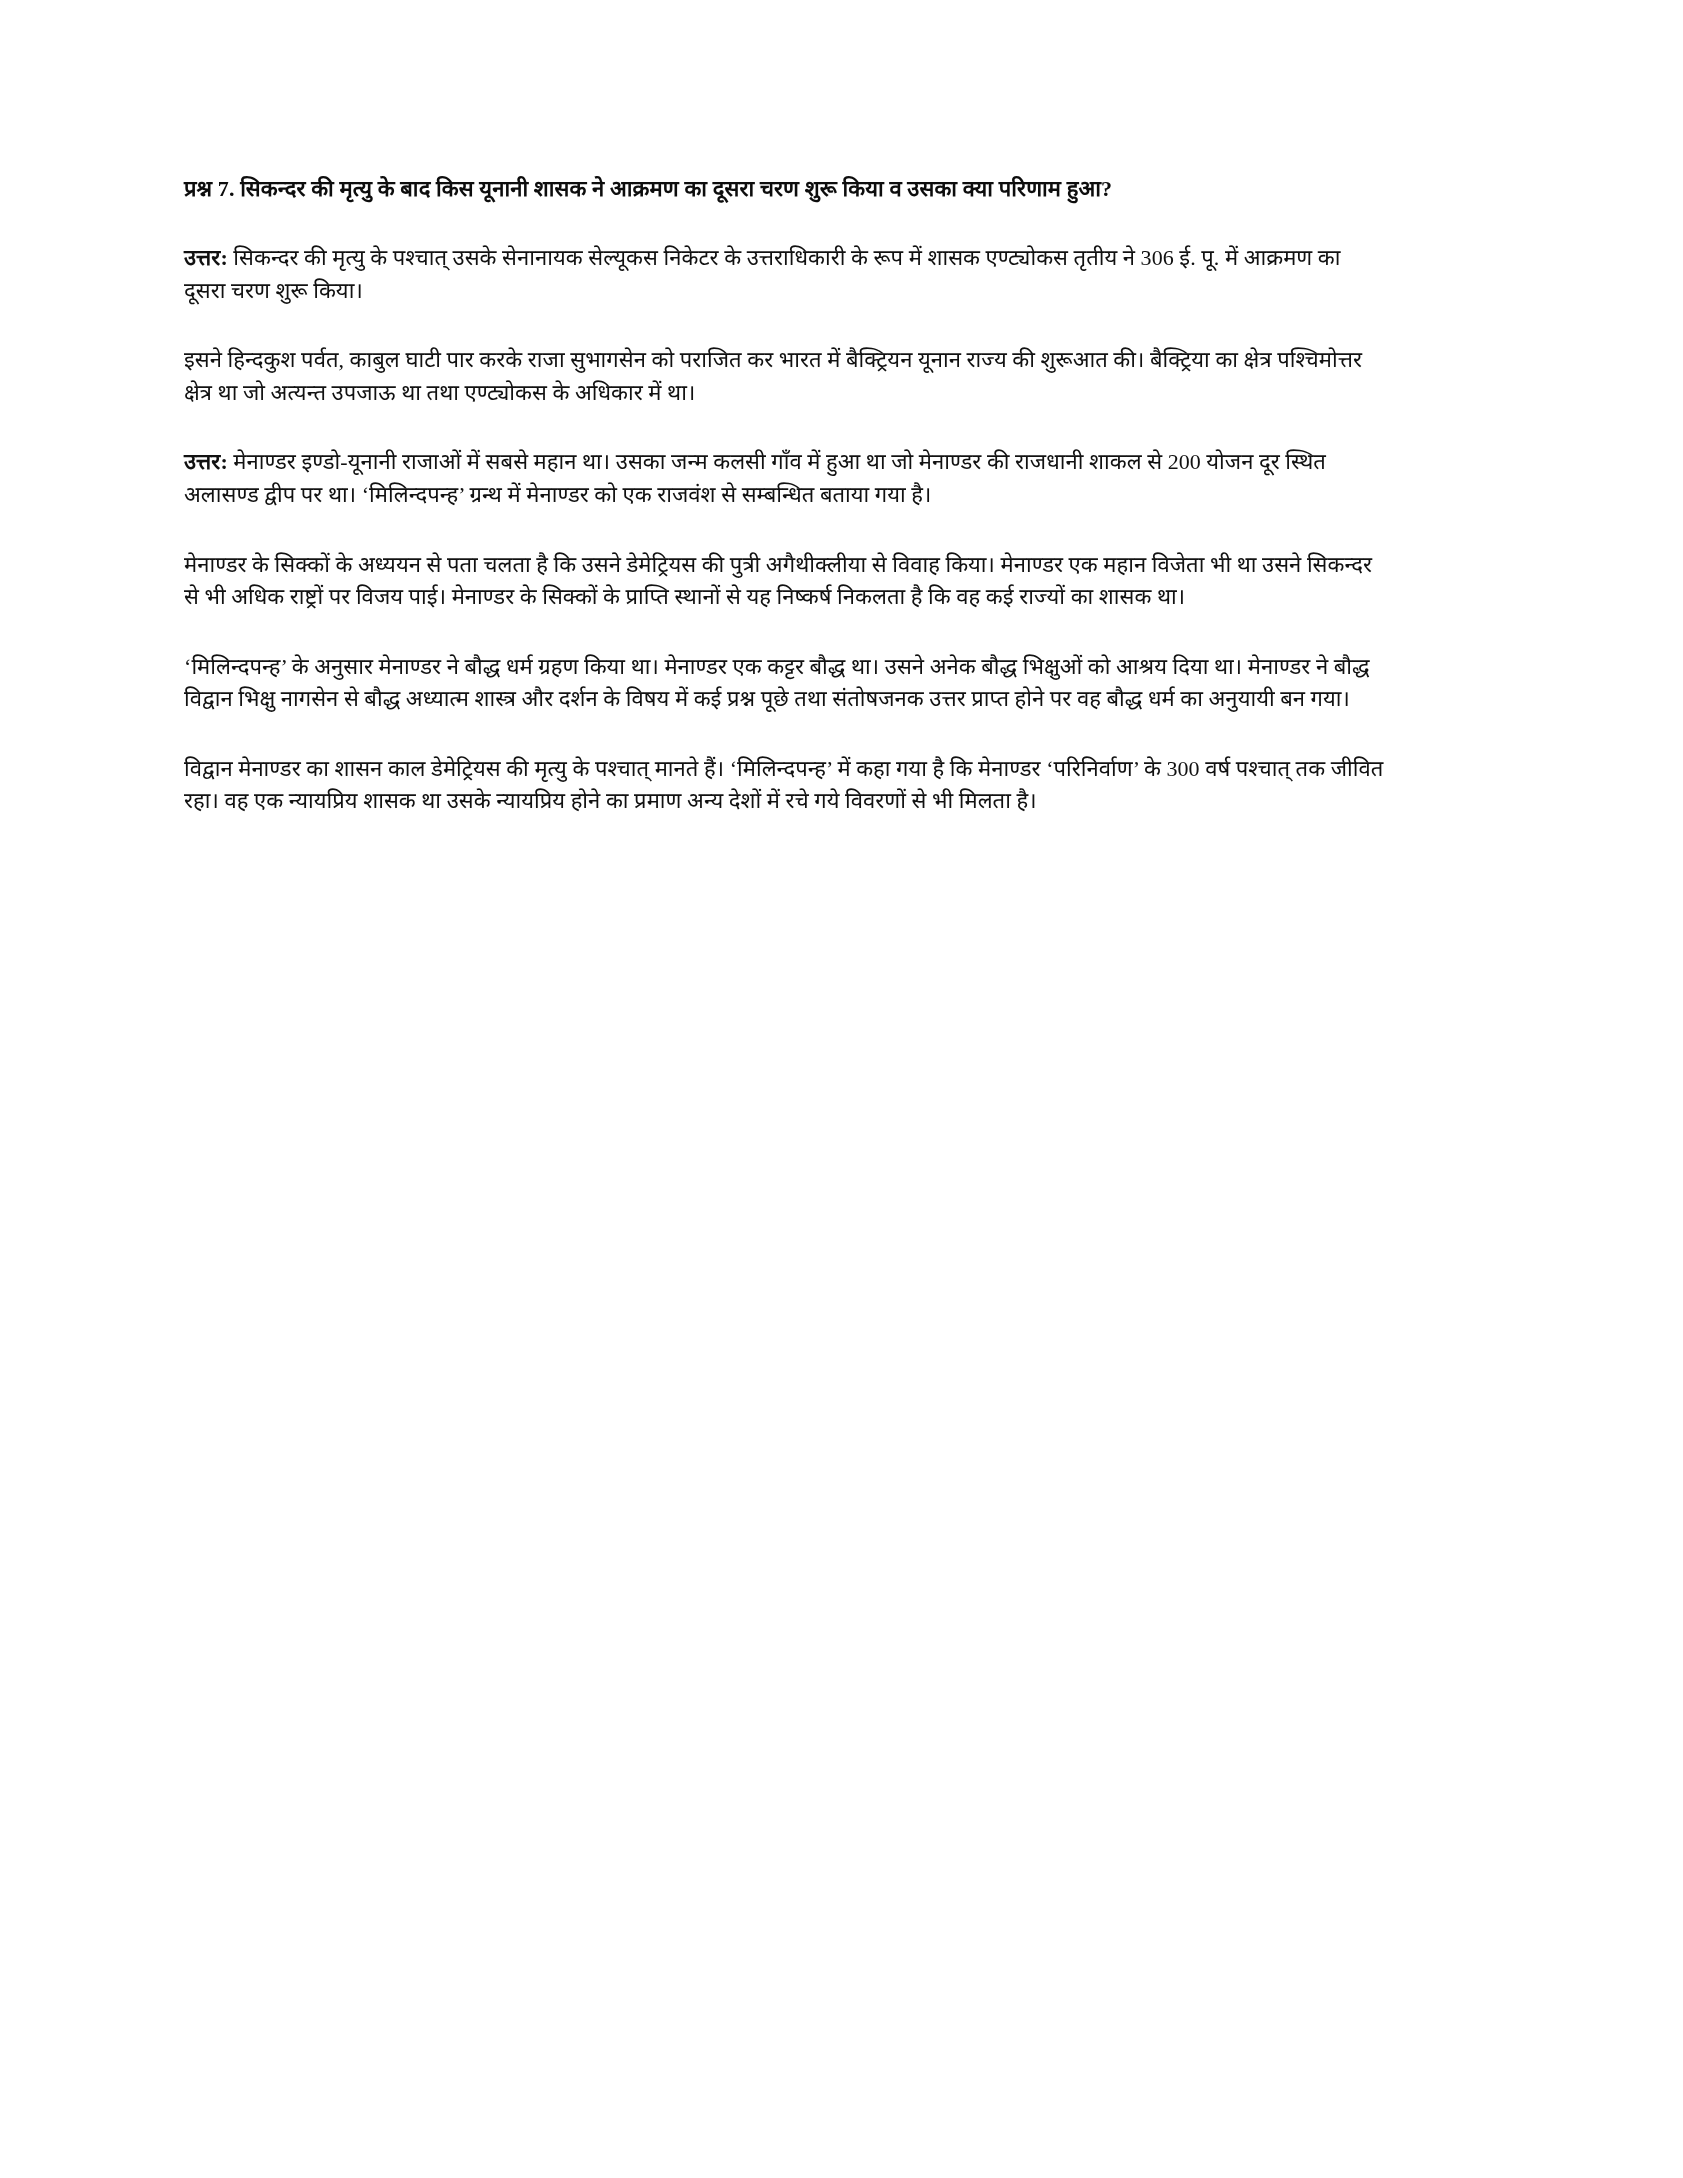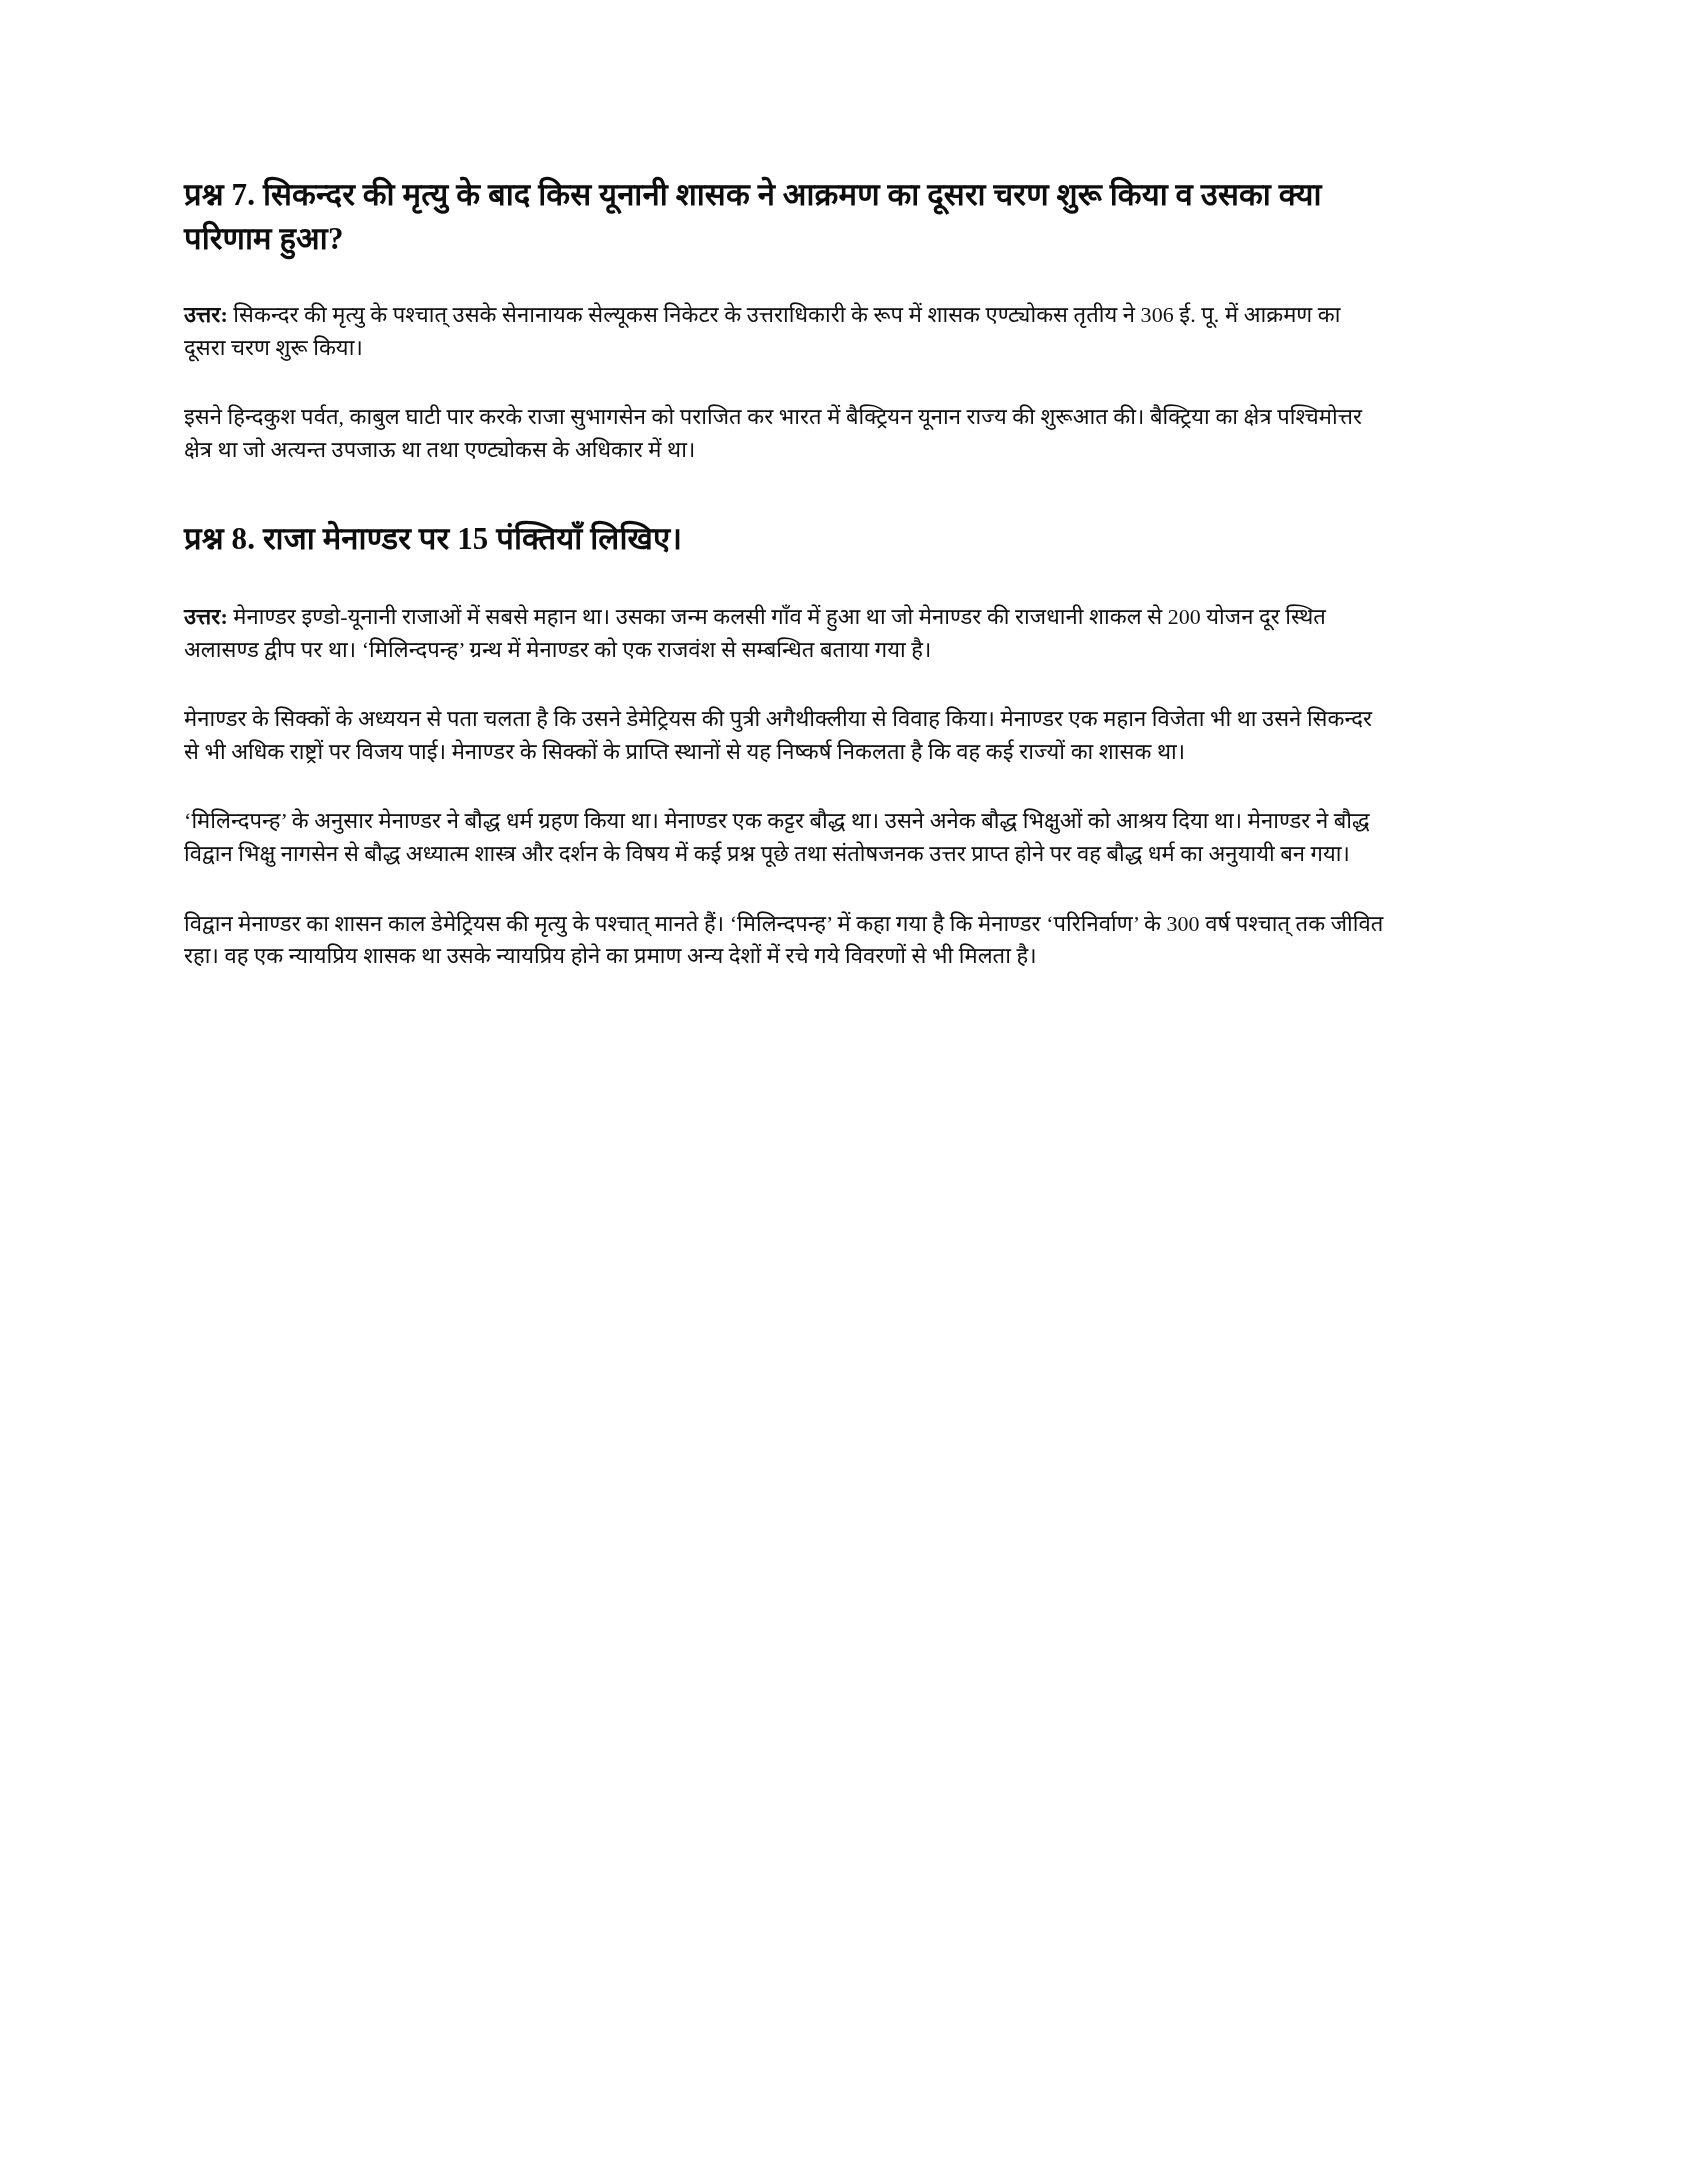--- a/index.html
+++ b/index.html
@@ -22,21 +22,21 @@
     background: #ffffff;
     padding: 173px 297px 59px 184px;
     position: relative;
   }
   .doc-body {
     width: 1203px;
   }
   .q-heading {
     font-family: "Liberation Serif", "DejaVu Serif", serif;
     font-weight: 700;
-    font-size: 31px;
+    font-size: 22px;
     line-height: 1.42;
     letter-spacing: 0.1px;
     margin: 0 0 38px 0;
     text-align: left;
     color: #0d0d0d;
   }
   .q-heading.second {
     margin-top: 51px;
     margin-bottom: 40px;
   }
@@ -61,21 +61,20 @@
 <div class="page">
   <div class="doc-body">
 
     <h2 class="q-heading">प्रश्न 7. सिकन्दर की मृत्यु के बाद किस यूनानी शासक ने आक्रमण का दूसरा चरण शुरू किया व उसका क्या परिणाम हुआ?</h2>
 
     <p class="para"><span class="ans-label">उत्तर:</span><span> सिकन्दर की मृत्यु के पश्चात् उसके सेनानायक सेल्यूकस निकेटर के उत्तराधिकारी के रूप में शासक एण्ट्योकस तृतीय ने 306 ई. पू. में आक्रमण का दूसरा चरण शुरू किया।</span></p>
 
     <p class="para">इसने हिन्दकुश पर्वत, काबुल घाटी पार करके राजा सुभागसेन को पराजित कर भारत में बैक्ट्रियन यूनान राज्य की शुरूआत की। बैक्ट्रिया का क्षेत्र पश्चिमोत्तर क्षेत्र था जो अत्यन्त उपजाऊ था तथा एण्ट्योकस के अधिकार में था।</p>
 
 
-    <h2 class="q-heading second">प्रश्न 8. राजा मेनाण्डर पर 15 पंक्तियाँ लिखिए।</h2>
 
     <p class="para"><span class="ans-label">उत्तर:</span><span> मेनाण्डर इण्डो-यूनानी राजाओं में सबसे महान था। उसका जन्म कलसी गाँव में हुआ था जो मेनाण्डर की राजधानी शाकल से 200 योजन दूर स्थित अलासण्ड द्वीप पर था। ‘मिलिन्दपन्ह’ ग्रन्थ में मेनाण्डर को एक राजवंश से सम्बन्धित बताया गया है।</span></p>
 
     <p class="para">मेनाण्डर के सिक्कों के अध्ययन से पता चलता है कि उसने डेमेट्रियस की पुत्री अगैथीक्लीया से विवाह किया। मेनाण्डर एक महान विजेता भी था उसने सिकन्दर से भी अधिक राष्ट्रों पर विजय पाई। मेनाण्डर के सिक्कों के प्राप्ति स्थानों से यह निष्कर्ष निकलता है कि वह कई राज्यों का शासक था।</p>
 
 
     <p class="para">‘मिलिन्दपन्ह’ के अनुसार मेनाण्डर ने बौद्ध धर्म ग्रहण किया था। मेनाण्डर एक कट्टर बौद्ध था। उसने अनेक बौद्ध भिक्षुओं को आश्रय दिया था। मेनाण्डर ने बौद्ध विद्वान भिक्षु नागसेन से बौद्ध अध्यात्म शास्त्र और दर्शन के विषय में कई प्रश्न पूछे तथा संतोषजनक उत्तर प्राप्त होने पर वह बौद्ध धर्म का अनुयायी बन गया।</p>
 
     <p class="para">विद्वान मेनाण्डर का शासन काल डेमेट्रियस की मृत्यु के पश्चात् मानते हैं। ‘मिलिन्दपन्ह’ में कहा गया है कि मेनाण्डर ‘परिनिर्वाण’ के 300 वर्ष पश्चात् तक जीवित रहा। वह एक न्यायप्रिय शासक था उसके न्यायप्रिय होने का प्रमाण अन्य देशों में रचे गये विवरणों से भी मिलता है।</p>
 

